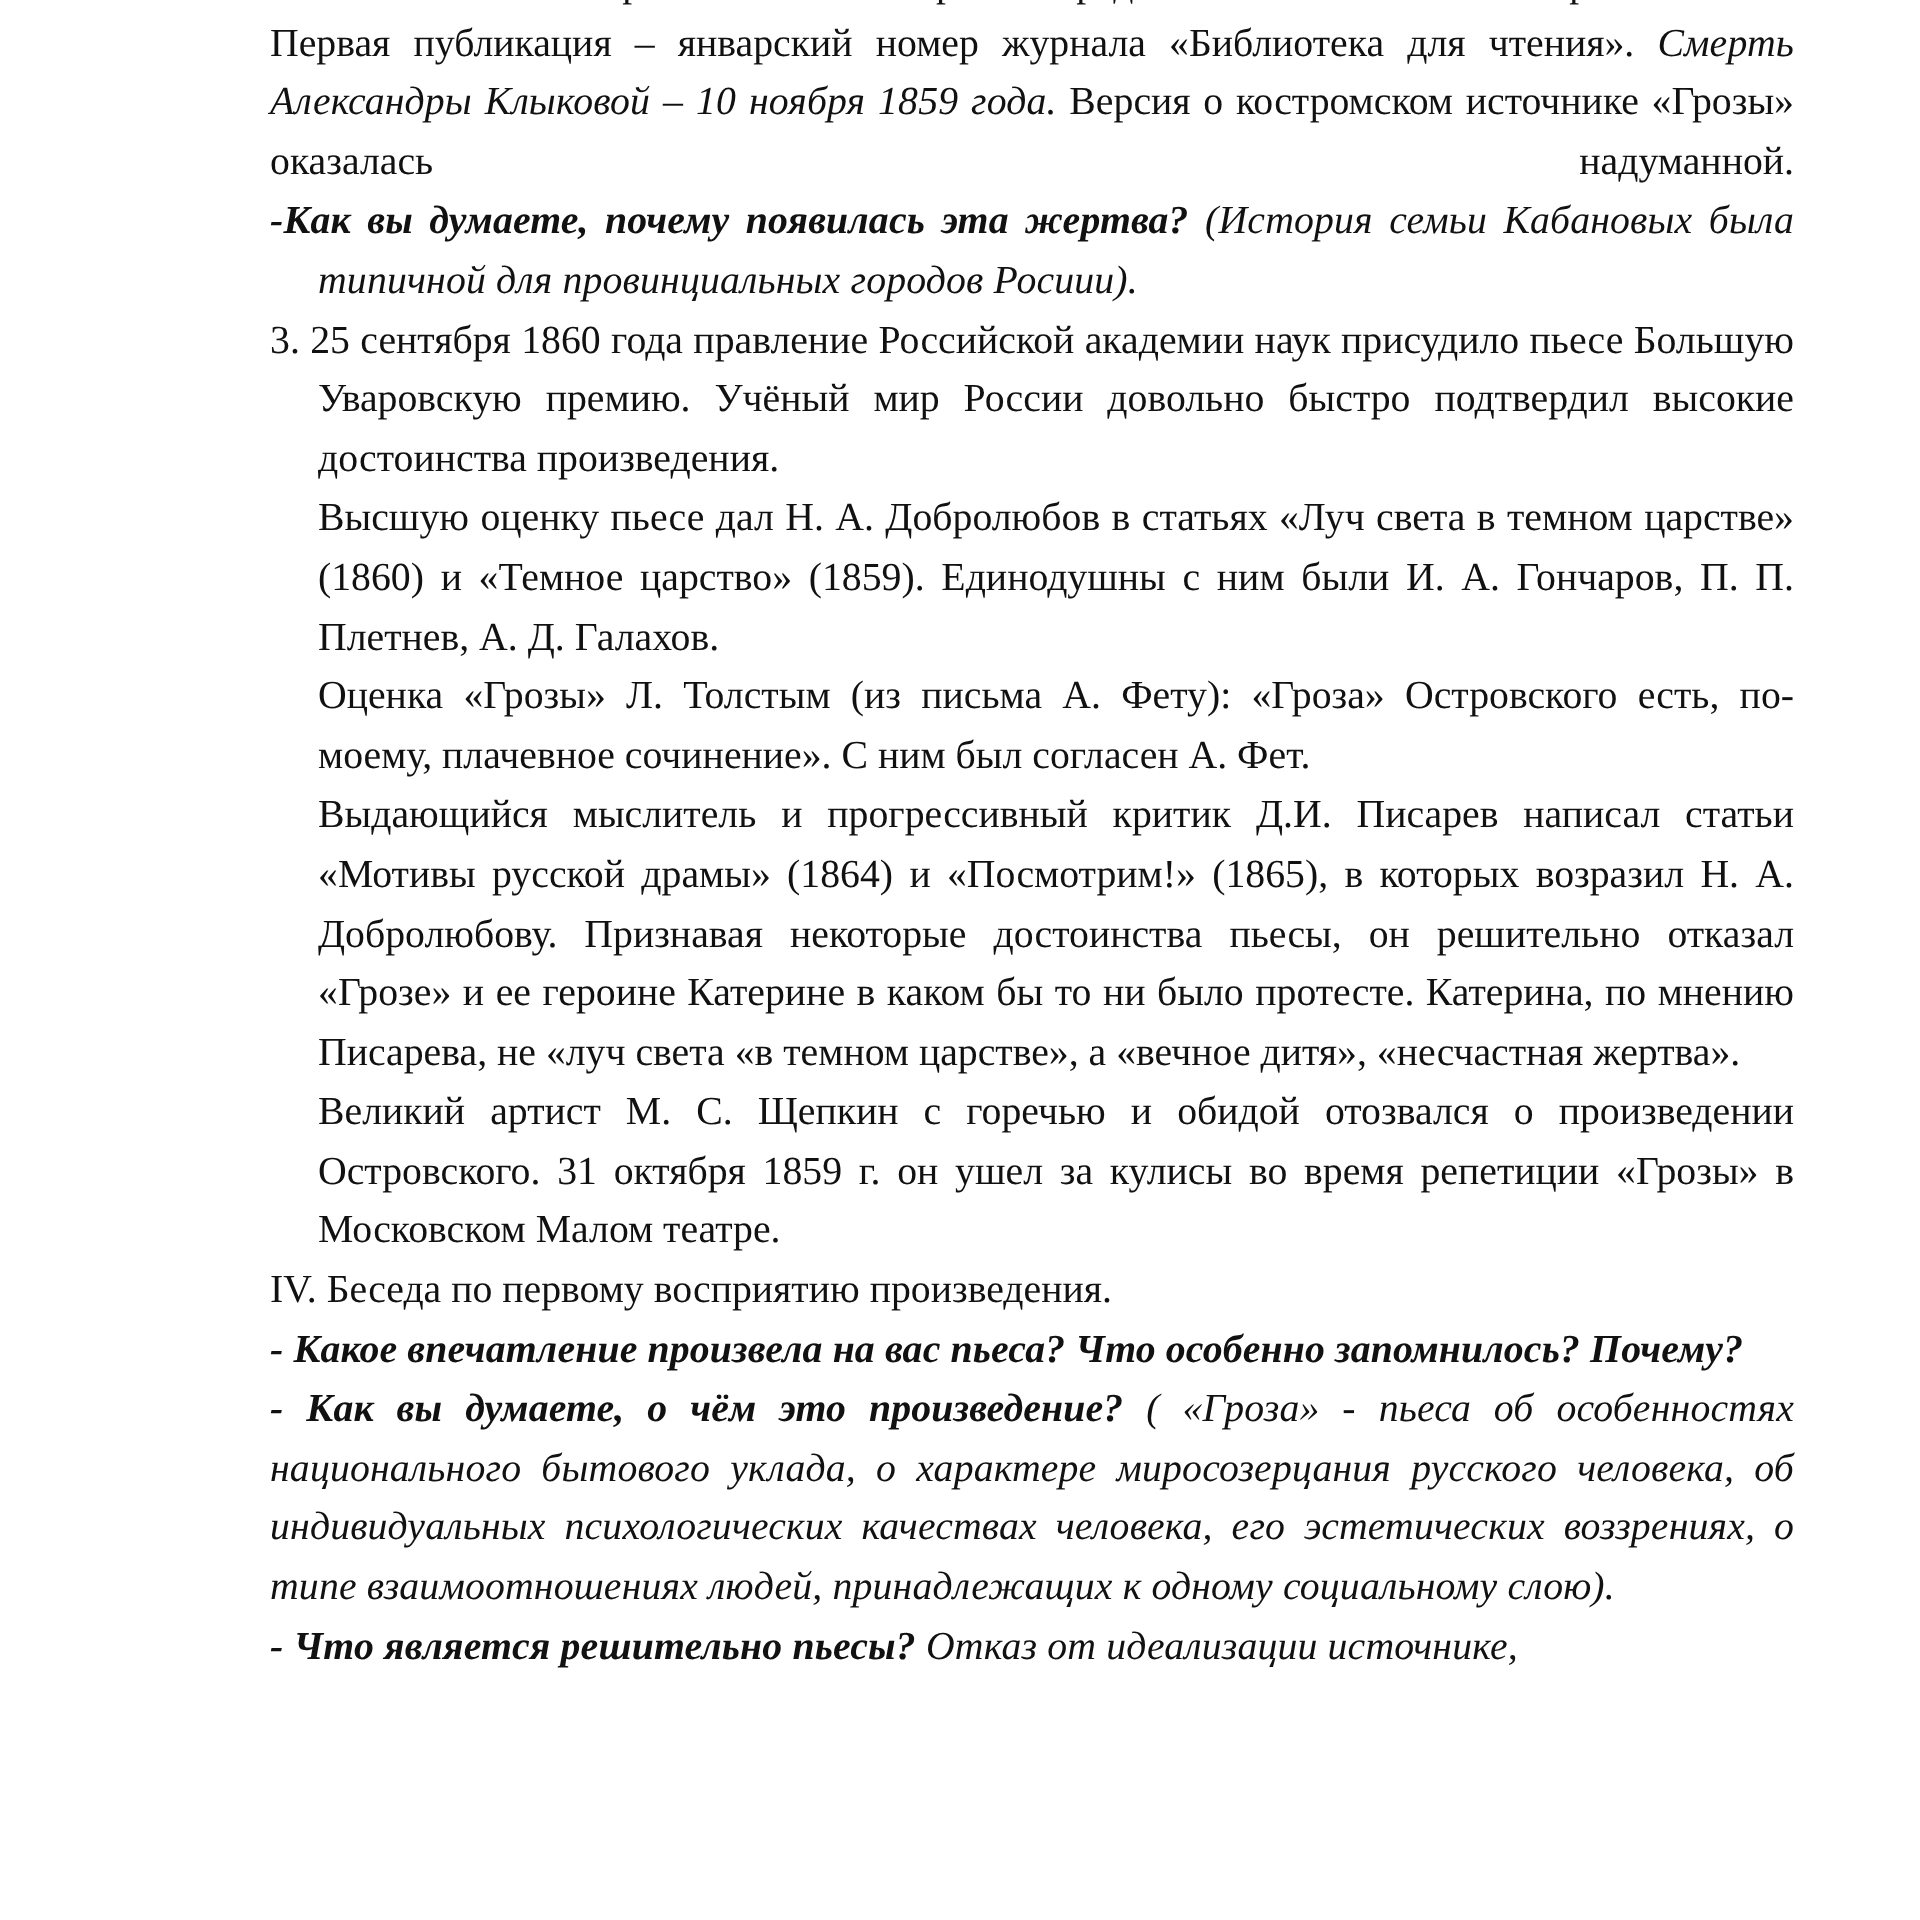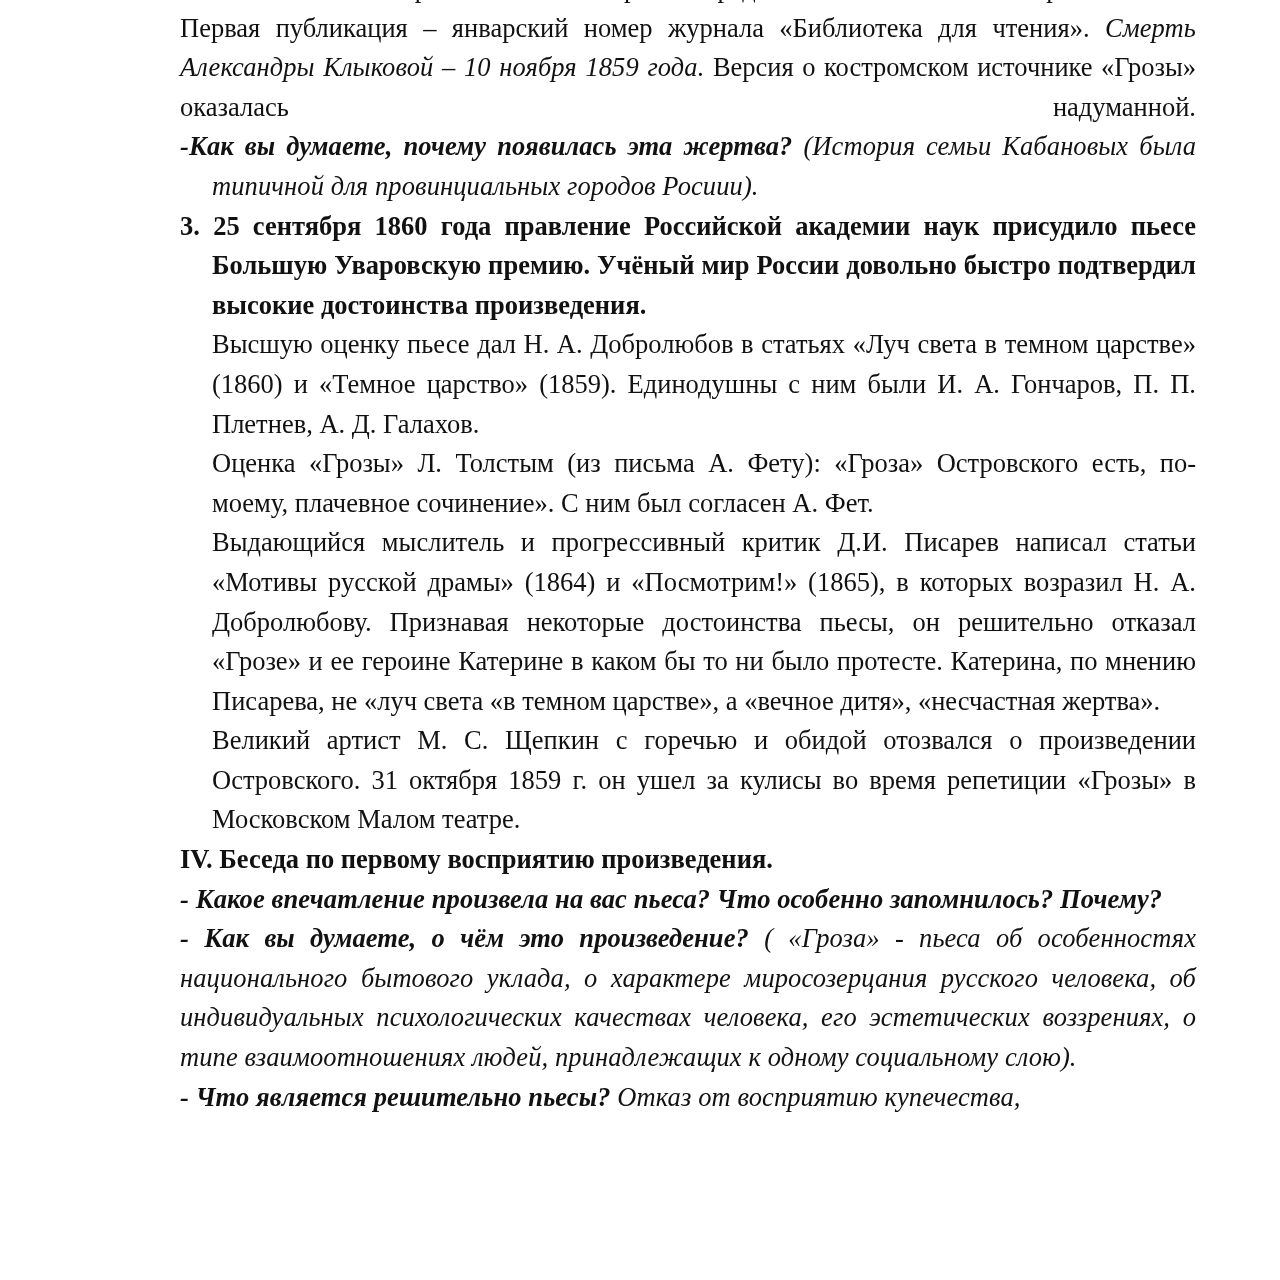--- a/index.html
+++ b/index.html
@@ -39,21 +39,20 @@
     text-justify: inter-word;
     margin: 0;
     padding: 0;
     color: #111111;
   }
 
   
   .numbered {
     padding-left: 32px;
     text-indent: -32px;
-    font-weight: bold;
   }
   .dashed {
     padding-left: 32px;
     text-indent: -32px;
   }
   
   .sub-para {
     padding-left: 32px;
     text-indent: 0;
   }
@@ -67,21 +66,21 @@
   .force-just {
     text-align-last: justify;
   }
   .last-ragged {
     text-align-last: left;
   }
   .i     { font-style: italic; }
   .bi    { font-weight: bold; font-style: italic; }
 
   .heading-4 {
-    font-weight: bold;
+    font-weight: normal;
     font-style: normal;
   }
 
   
   .bi, .i {
     letter-spacing: 0.1px;
   }
 
   .clip-top {
     
@@ -110,16 +109,16 @@
     <p class="line-block sub-para last-ragged"><span>Выдающийся мыслитель и прогрессивный критик Д.И. Писарев написал статьи «Мотивы русской драмы» (1864) и «Посмотрим!» (1865), в которых возразил Н. А. Добролюбову. Признавая некоторые достоинства пьесы, он решительно отказал «Грозе» и ее героине Катерине в каком бы то ни было протесте. Катерина, по мнению Писарева, не «луч света «в темном царстве», а «вечное дитя», «несчастная жертва».</span></p>
 
     <p class="line-block sub-para last-ragged"><span>Великий артист М. С. Щепкин с горечью и обидой отозвался о произведении Островского. 31 октября 1859 г. он ушел за кулисы во время репетиции «Грозы» в Московском Малом театре.</span></p>
 
     <p class="line-block flush last-ragged heading-4"><span>IV. Беседа по первому восприятию произведения.</span></p>
 
     <p class="line-block flush last-ragged"><span class="bi">- Какое впечатление произвела на вас пьеса? Что особенно запомнилось? Почему?</span></p>
 
     <p class="line-block flush last-ragged"><span class="bi">- Как вы думаете, о чём это произведение?</span><span class="i"> ( «Гроза» - пьеса об особенностях национального бытового уклада, о характере миросозерцания русского человека, об индивидуальных психологических качествах человека, его эстетических воззрениях, о типе взаимоотношениях людей, принадлежащих к одному социальному слою).</span></p>
 
-    <p class="line-block flush last-ragged"><span class="bi">- Что является решительно пьесы?</span><span class="i"> Отказ от восприятию купечества,</span></p>
+    <p class="line-block flush last-ragged"><span class="bi">- Что является решительно пьесы?</span><span class="i"> Отказ от идеализации источнике,</span></p>
 
   </div>
 </div>
 
 </body></html>

